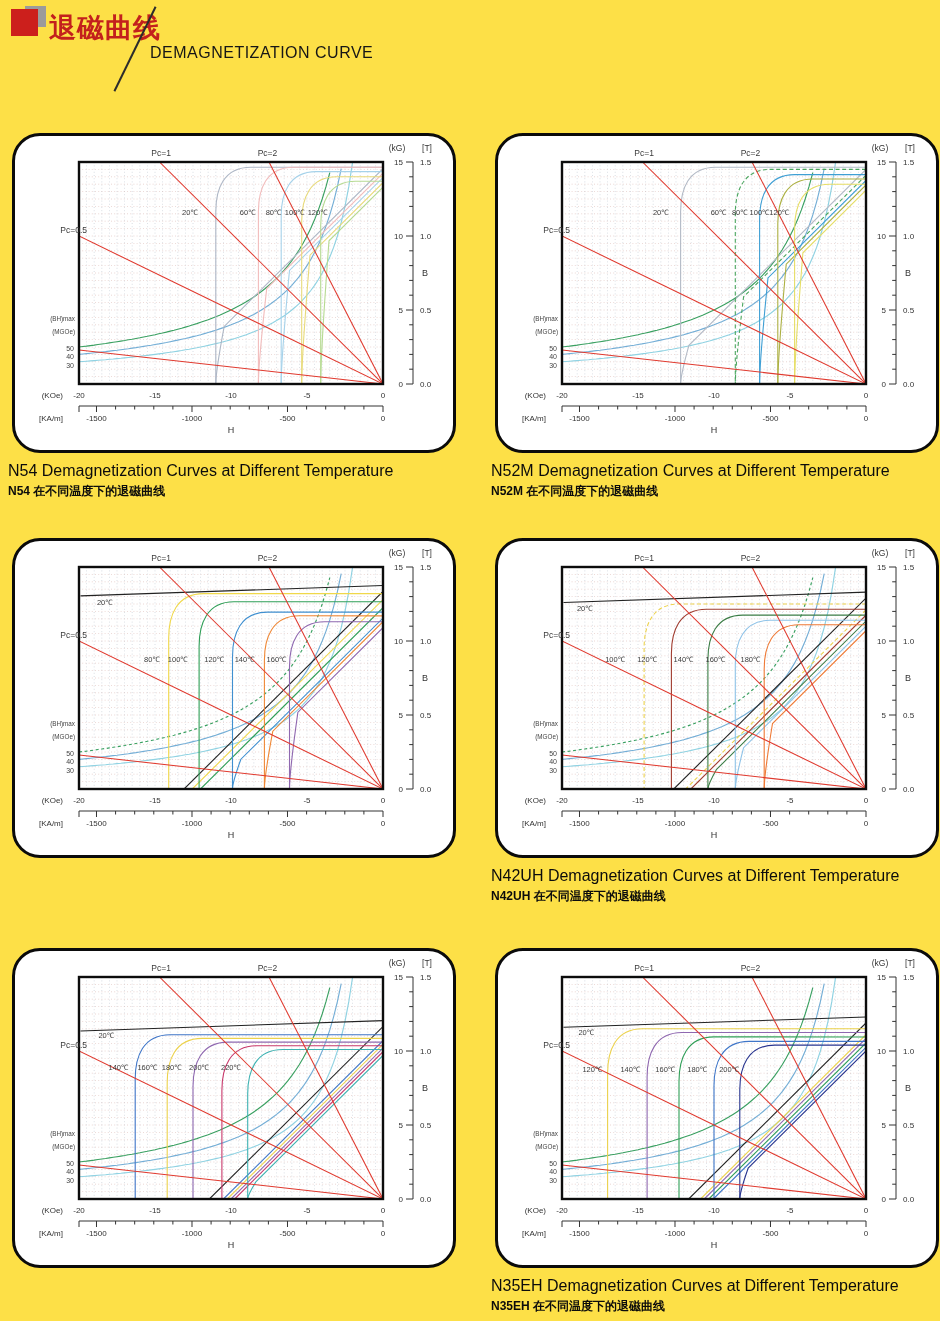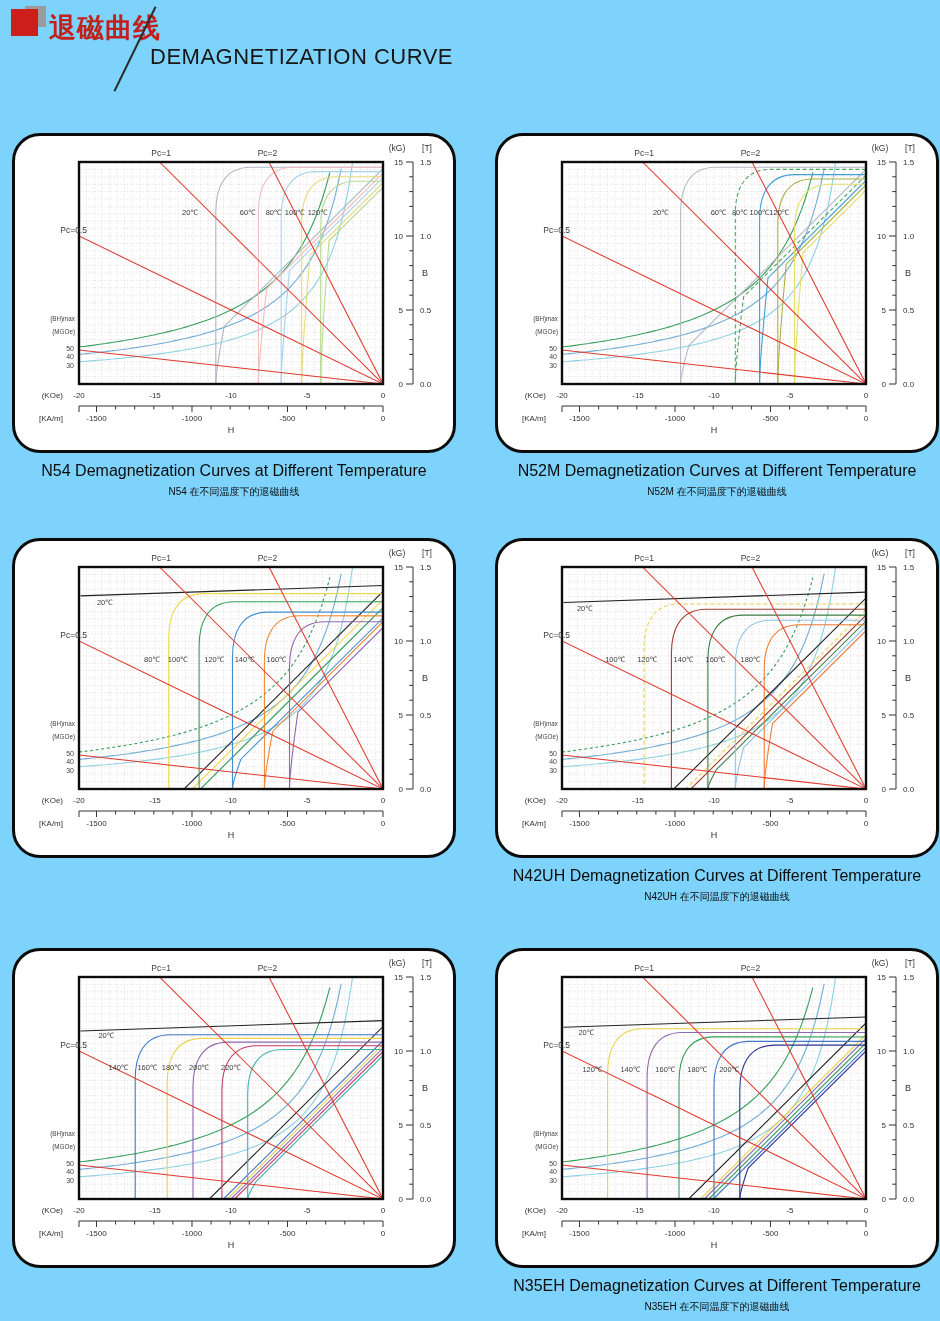--- a/index.html
+++ b/index.html
@@ -1,34 +1,34 @@
 <!DOCTYPE html>
 <html><head>
 <meta charset="utf-8">
 <style>
   html,body{margin:0;padding:0;background:#ffffff;}
-  #page{position:relative;width:940px;height:1321px;background:#7dd3fc;overflow:hidden;
+  #page{position:relative;width:940px;height:1321px;background:#fde047;overflow:hidden;
         font-family:"Liberation Sans",sans-serif;}
   
   #hdr{position:absolute;left:0;top:0;width:940px;height:110px;}
   .sq-gray{position:absolute;left:25px;top:6px;width:21px;height:21px;background:#9b9b9b;}
   .sq-red{position:absolute;left:11px;top:9px;width:27px;height:27px;background:#cc1f1c;}
   .title-cn{position:absolute;left:49px;top:10px;font-size:27px;font-weight:bold;
             color:#c3201d;letter-spacing:1px;white-space:nowrap;}
   .slash{position:absolute;left:134px;top:2px;width:2px;height:94px;background:#2c2c2c;
          transform:rotate(26deg);}
-  .title-en{position:absolute;left:150px;top:44px;font-size:22px;color:#161616;
+  .title-en{position:absolute;left:150px;top:44px;font-size:16px;color:#161616;
             letter-spacing:.5px;white-space:nowrap;}
   
   .panel{position:absolute;width:444px;height:320px;border:3px solid #0b0b0b;
          border-radius:28px;background:#fff;box-sizing:border-box;}
   .panel svg{position:absolute;left:0;top:0;}
-  .caption{position:absolute;width:452px;text-align:center;color:#0c0c0c;}
+  .caption{position:absolute;width:452px;color:#0c0c0c;}
   .cap-en{font-size:16px;line-height:20px;}
-  .cap-cn{font-size:10px;line-height:21px;font-weight:400;}
+  .cap-cn{font-size:12px;line-height:21px;font-weight:700;}
 </style>
 </head>
 <body>
 
 <div id="page">
 
   <div id="hdr">
     <div class="sq-gray"></div>
     <div class="sq-red"></div>
     <div class="title-cn">退磁曲线</div>

